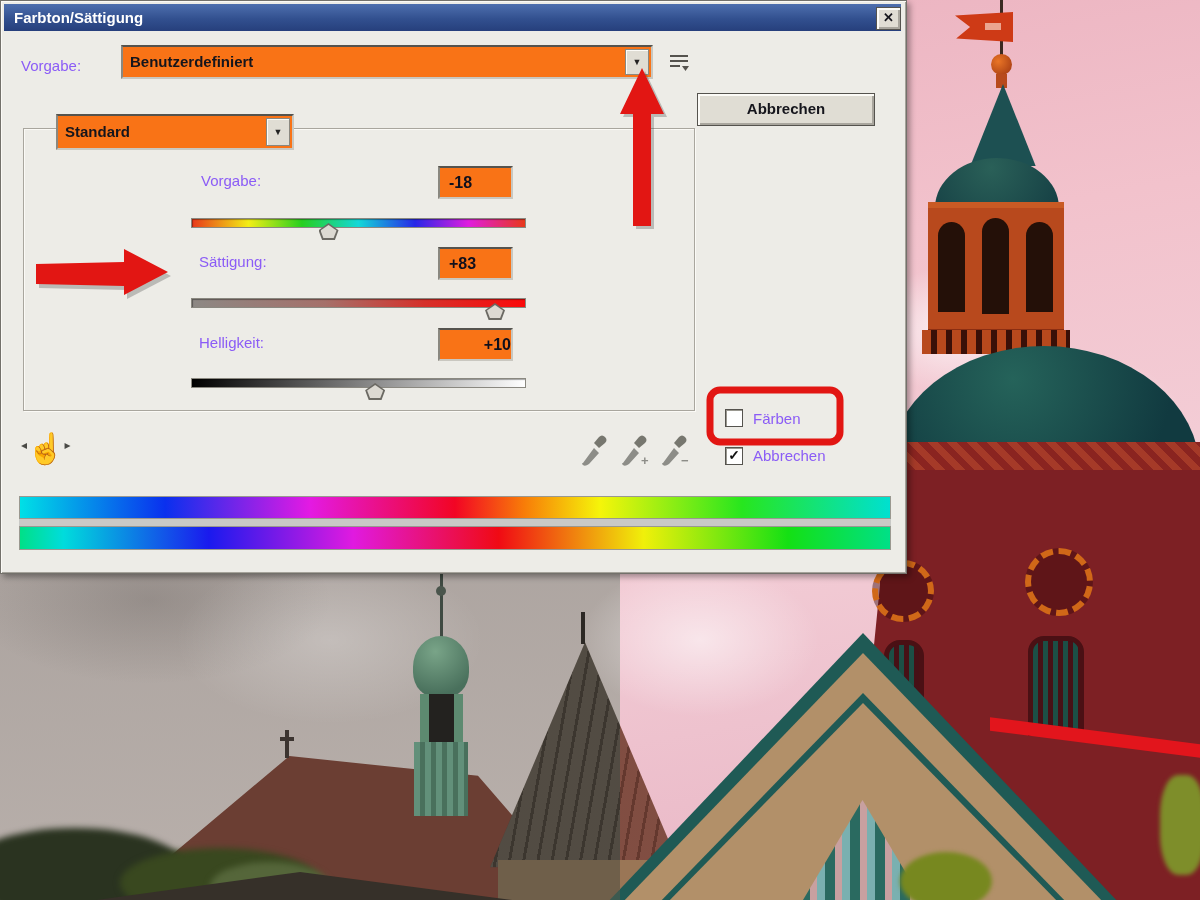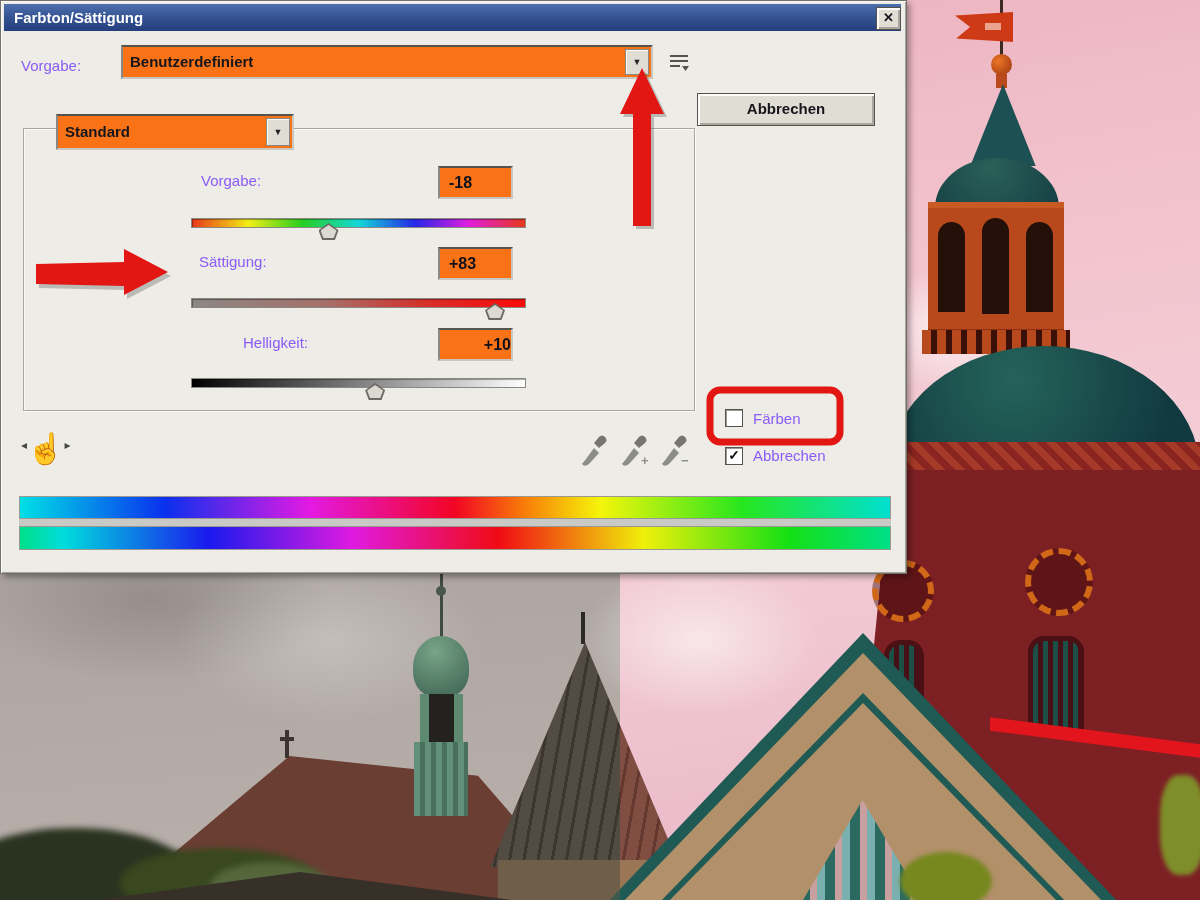--- a/index.html
+++ b/index.html
@@ -241,21 +241,21 @@
     </div>
 
     <div class="lbl abs" style="left:198px;top:252px;">Sättigung:</div>
     <input class="sunken valbox abs" style="left: 437px; top: 246px;" value="+83">
     <div class="track abs" style="top:297px;background:linear-gradient(to right,#8c8884,#a5706a 40%,#d6302a 70%,#fa0a0a 100%);">
       <div class="thumb" style="left: 91%;">
           <i></i>
         </div>
     </div>
 
-    <div class="lbl abs" style="left:198px;top:333px;margin-left:44px;">Helligkeit:</div>
+    <div class="lbl abs" style="left:198px;top:333px;">Helligkeit:</div>
     <input class="sunken valbox abs" style="left: 437px; top: 327px; text-align: right;" value="+10">
     <div class="track abs" style="top:377px;background:linear-gradient(to right,#000,#fff);">
       <div class="thumb" style="left: 55%;">
           <i></i>
         </div>
     </div>
 
     <div class="hand abs"><span class="arr">◂</span><span>☝</span><span class="arr">▸</span></div>
 
     <svg class="dropper" style="left:578px;" viewBox="0 0 28 34">

